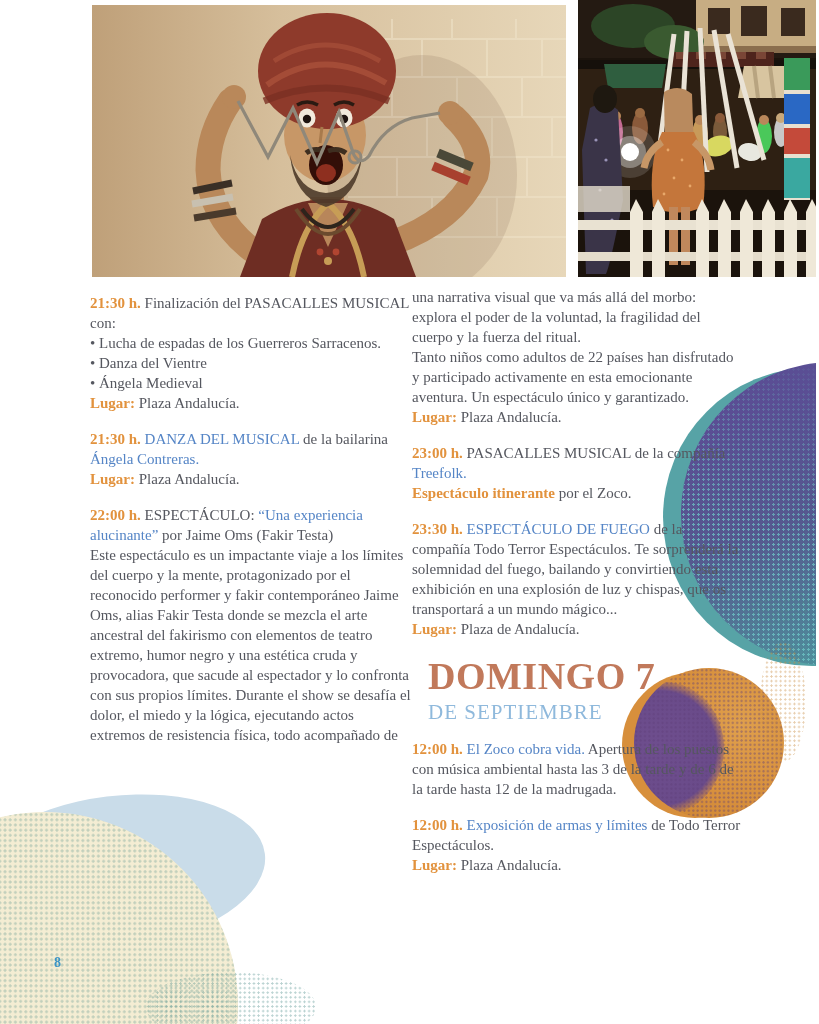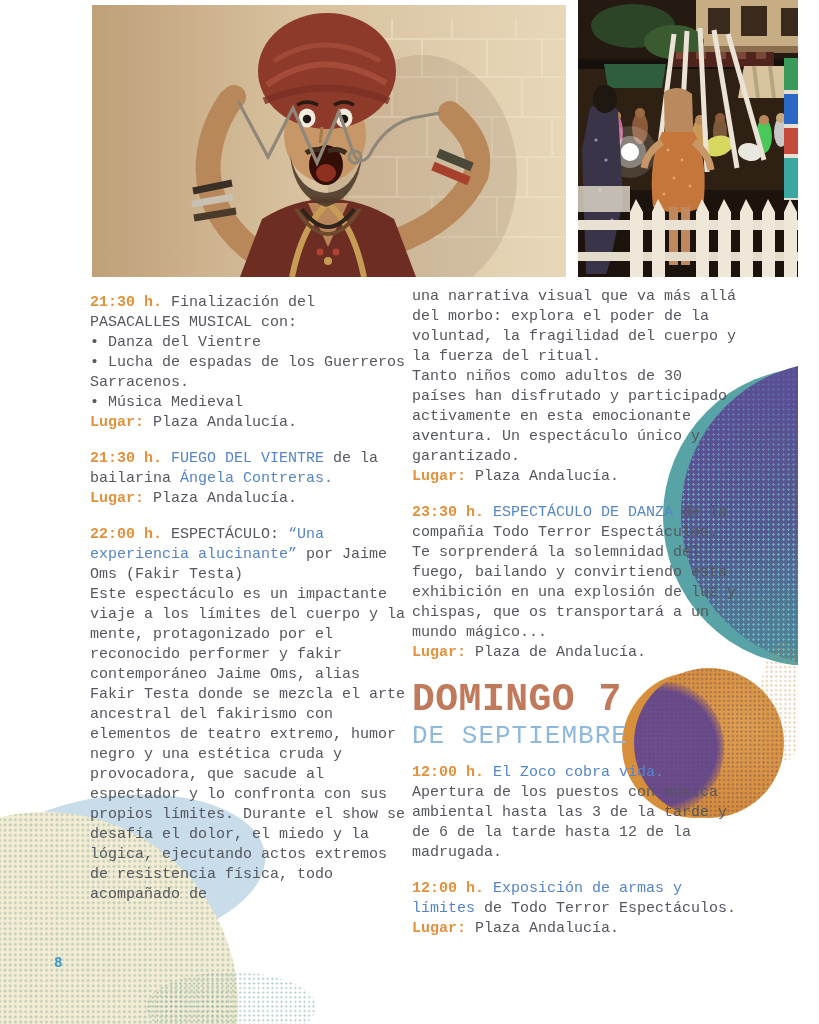--- a/index.html
+++ b/index.html
@@ -1,17 +1,17 @@
 <!DOCTYPE html>
 <html><head>
 <meta charset="utf-8">
 <style>
   html,body{margin:0;padding:0;background:#ffffff;}
   .page{position:relative;width:798px;height:1024px;background:#fff;overflow:hidden;
-        font-family:Liberation Mono, monospace;}
+        font-family:Liberation Serif, serif;padding-left:18px;}
 
   
   .deco{position:absolute;z-index:0;}
   .dots{background-image:radial-gradient(rgba(79,143,140,.6) 1.1px,transparent 1.3px);
         background-size:4.6px 4.6px;}
 
   
   .circle-teal-back{left:663px;top:368px;width:298px;height:298px;border-radius:50%;background:#57A3A6;}
   .circle-purple-main{left:681px;top:362px;width:304px;height:304px;border-radius:50%;
         background:linear-gradient(160deg,#5A4E94 18%,#55588F 48%,#4E8F9B 86%);}
@@ -50,23 +50,23 @@
   
   .col{position:absolute;z-index:2;color:#55575F;font-size:15px;line-height:20px;}
   .col-left{left:90px;top:293px;width:322px;}
   .col-right{left:412px;top:287px;width:330px;}
   .event{margin:0 0 16px 0;}
   .event p{margin:0;}
   .seg-time,.seg-orange{color:#E2923D;font-weight:bold;}
   .seg-blue{color:#5585C6;}
   .seg-plain{color:#55575F;}
 
-  .day-heading{margin:6px 0 12px 0;}
+  .day-heading{margin:6px 0 12px 16px;}
   .day-title{color:#C1795B;font-size:38px;line-height:42px;font-weight:bold;letter-spacing:.5px;}
-  .day-subtitle{color:#8FB9DC;font-size:26px;line-height:30px;letter-spacing:1px;}
+  .day-subtitle{color:#8FB9DC;font-size:21px;line-height:30px;letter-spacing:1px;}
 
   .page-number{position:absolute;z-index:3;left:54px;top:955px;color:#3C95C6;font-size:14px;font-weight:bold;}
 </style>
 </head>
 <body>
 
 <div class="page">
 
   <div class="deco blob-blue"></div>
   <div class="deco blob-cream">
@@ -230,42 +230,46 @@
     <rect x="206" y="58" width="26" height="142" fill="#E8E0D0"></rect>
     <rect x="206" y="58" width="26" height="32" fill="#3A9A5A"></rect>
       <rect x="206" y="94" width="26" height="30" fill="#2A68C4"></rect>
     <rect x="206" y="128" width="26" height="26" fill="#C44A3A"></rect>
       <rect x="206" y="158" width="26" height="40" fill="#3AA8A0"></rect>
   </svg>
 
   <div class="col col-left">
       <div class="event">
         <p><span class="seg-time">21:30 h.</span><span class="seg-plain">  Finalización del PASACALLES MUSICAL con:</span></p>
+        <p><span class="seg-plain">• Lucha de espadas de los Guerreros Sarracenos.</span></p>
         <p><span class="seg-plain">• Danza del Vientre</span></p>
-        <p><span class="seg-plain">• Lucha de espadas de los Guerreros Sarracenos.</span></p>
-        <p><span class="seg-plain">• Música Medieval</span></p>
-        <p><span class="seg-orange">Lugar:</span><span class="seg-plain"> Plaza Andalucía.</span></p>
-      </div>
-      <div class="event">
-        <p><span class="seg-time">21:30 h.</span><span class="seg-plain"> </span><span class="seg-blue">FUEGO DEL VIENTRE</span><span class="seg-plain"> de la bailarina </span><span class="seg-blue">Ángela Contreras.</span></p>
+        <p><span class="seg-plain">• Ángela Medieval</span></p>
+        <p><span class="seg-orange">Lugar:</span><span class="seg-plain"> Plaza Andalucía.</span></p>
+      </div>
+      <div class="event">
+        <p><span class="seg-time">21:30 h.</span><span class="seg-plain"> </span><span class="seg-blue">DANZA DEL MUSICAL</span><span class="seg-plain"> de la bailarina </span><span class="seg-blue">Ángela Contreras.</span></p>
         <p><span class="seg-orange">Lugar:</span><span class="seg-plain"> Plaza Andalucía.</span></p>
       </div>
       <div class="event">
         <p><span class="seg-time">22:00 h.</span><span class="seg-plain"> ESPECTÁCULO: </span><span class="seg-blue">“Una experiencia alucinante”</span><span class="seg-plain"> por Jaime Oms (Fakir Testa)</span></p>
         <p><span class="seg-plain">Este espectáculo es un impactante viaje a los límites del cuerpo y la mente, protagonizado por el reconocido performer y fakir contemporáneo Jaime Oms, alias Fakir Testa donde se mezcla el arte ancestral del fakirismo con elementos de teatro extremo, humor negro y una estética cruda y provocadora, que sacude al espectador y lo confronta con sus propios límites. Durante el show se desafía el dolor, el miedo y la lógica, ejecutando actos extremos de resistencia física, todo acompañado de</span></p>
       </div>
     </div>
   <div class="col col-right">
       <div class="event">
         <p><span class="seg-plain">una narrativa visual que va más allá del morbo: explora el poder de la voluntad, la fragilidad del cuerpo y la fuerza del ritual.</span></p>
-        <p><span class="seg-plain">Tanto niños como adultos de 30 países han disfrutado y participado activamente en esta emocionante aventura. Un espectáculo único y garantizado.</span></p>
-        <p><span class="seg-orange">Lugar:</span><span class="seg-plain"> Plaza Andalucía.</span></p>
-      </div>
-      <div class="event">
-        <p><span class="seg-time">23:30 h.</span><span class="seg-plain"> </span><span class="seg-blue">ESPECTÁCULO DE DANZA</span><span class="seg-plain"> de la compañía Todo Terror Espectáculos. Te sorprenderá la solemnidad del fuego, bailando y convirtiendo esta exhibición en una explosión de luz y chispas, que os transportará a un mundo mágico...</span></p>
+        <p><span class="seg-plain">Tanto niños como adultos de 22 países han disfrutado y participado activamente en esta emocionante aventura. Un espectáculo único y garantizado.</span></p>
+        <p><span class="seg-orange">Lugar:</span><span class="seg-plain"> Plaza Andalucía.</span></p>
+      </div>
+      <div class="event">
+        <p><span class="seg-time">23:00 h.</span><span class="seg-plain"> PASACALLES MUSICAL de la compañía </span><span class="seg-blue">Treefolk.</span></p>
+        <p><span class="seg-orange">Espectáculo itinerante</span><span class="seg-plain"> por el Zoco.</span></p>
+      </div>
+      <div class="event">
+        <p><span class="seg-time">23:30 h.</span><span class="seg-plain"> </span><span class="seg-blue">ESPECTÁCULO DE FUEGO</span><span class="seg-plain"> de la compañía Todo Terror Espectáculos. Te sorprenderá la solemnidad del fuego, bailando y convirtiendo esta exhibición en una explosión de luz y chispas, que os transportará a un mundo mágico...</span></p>
         <p><span class="seg-orange">Lugar:</span><span class="seg-plain"> Plaza de Andalucía.</span></p>
       </div>
       <div class="day-heading">
         <div class="day-title">DOMINGO 7</div>
         <div class="day-subtitle">DE SEPTIEMBRE</div>
       </div>
       <div class="event">
         <p><span class="seg-time">12:00 h.</span><span class="seg-plain"> </span><span class="seg-blue">El Zoco cobra vida.</span><span class="seg-plain"> Apertura de los puestos con música ambiental hasta las 3 de la tarde y de 6 de la tarde hasta 12 de la madrugada.</span></p>
       </div>
       <div class="event">

